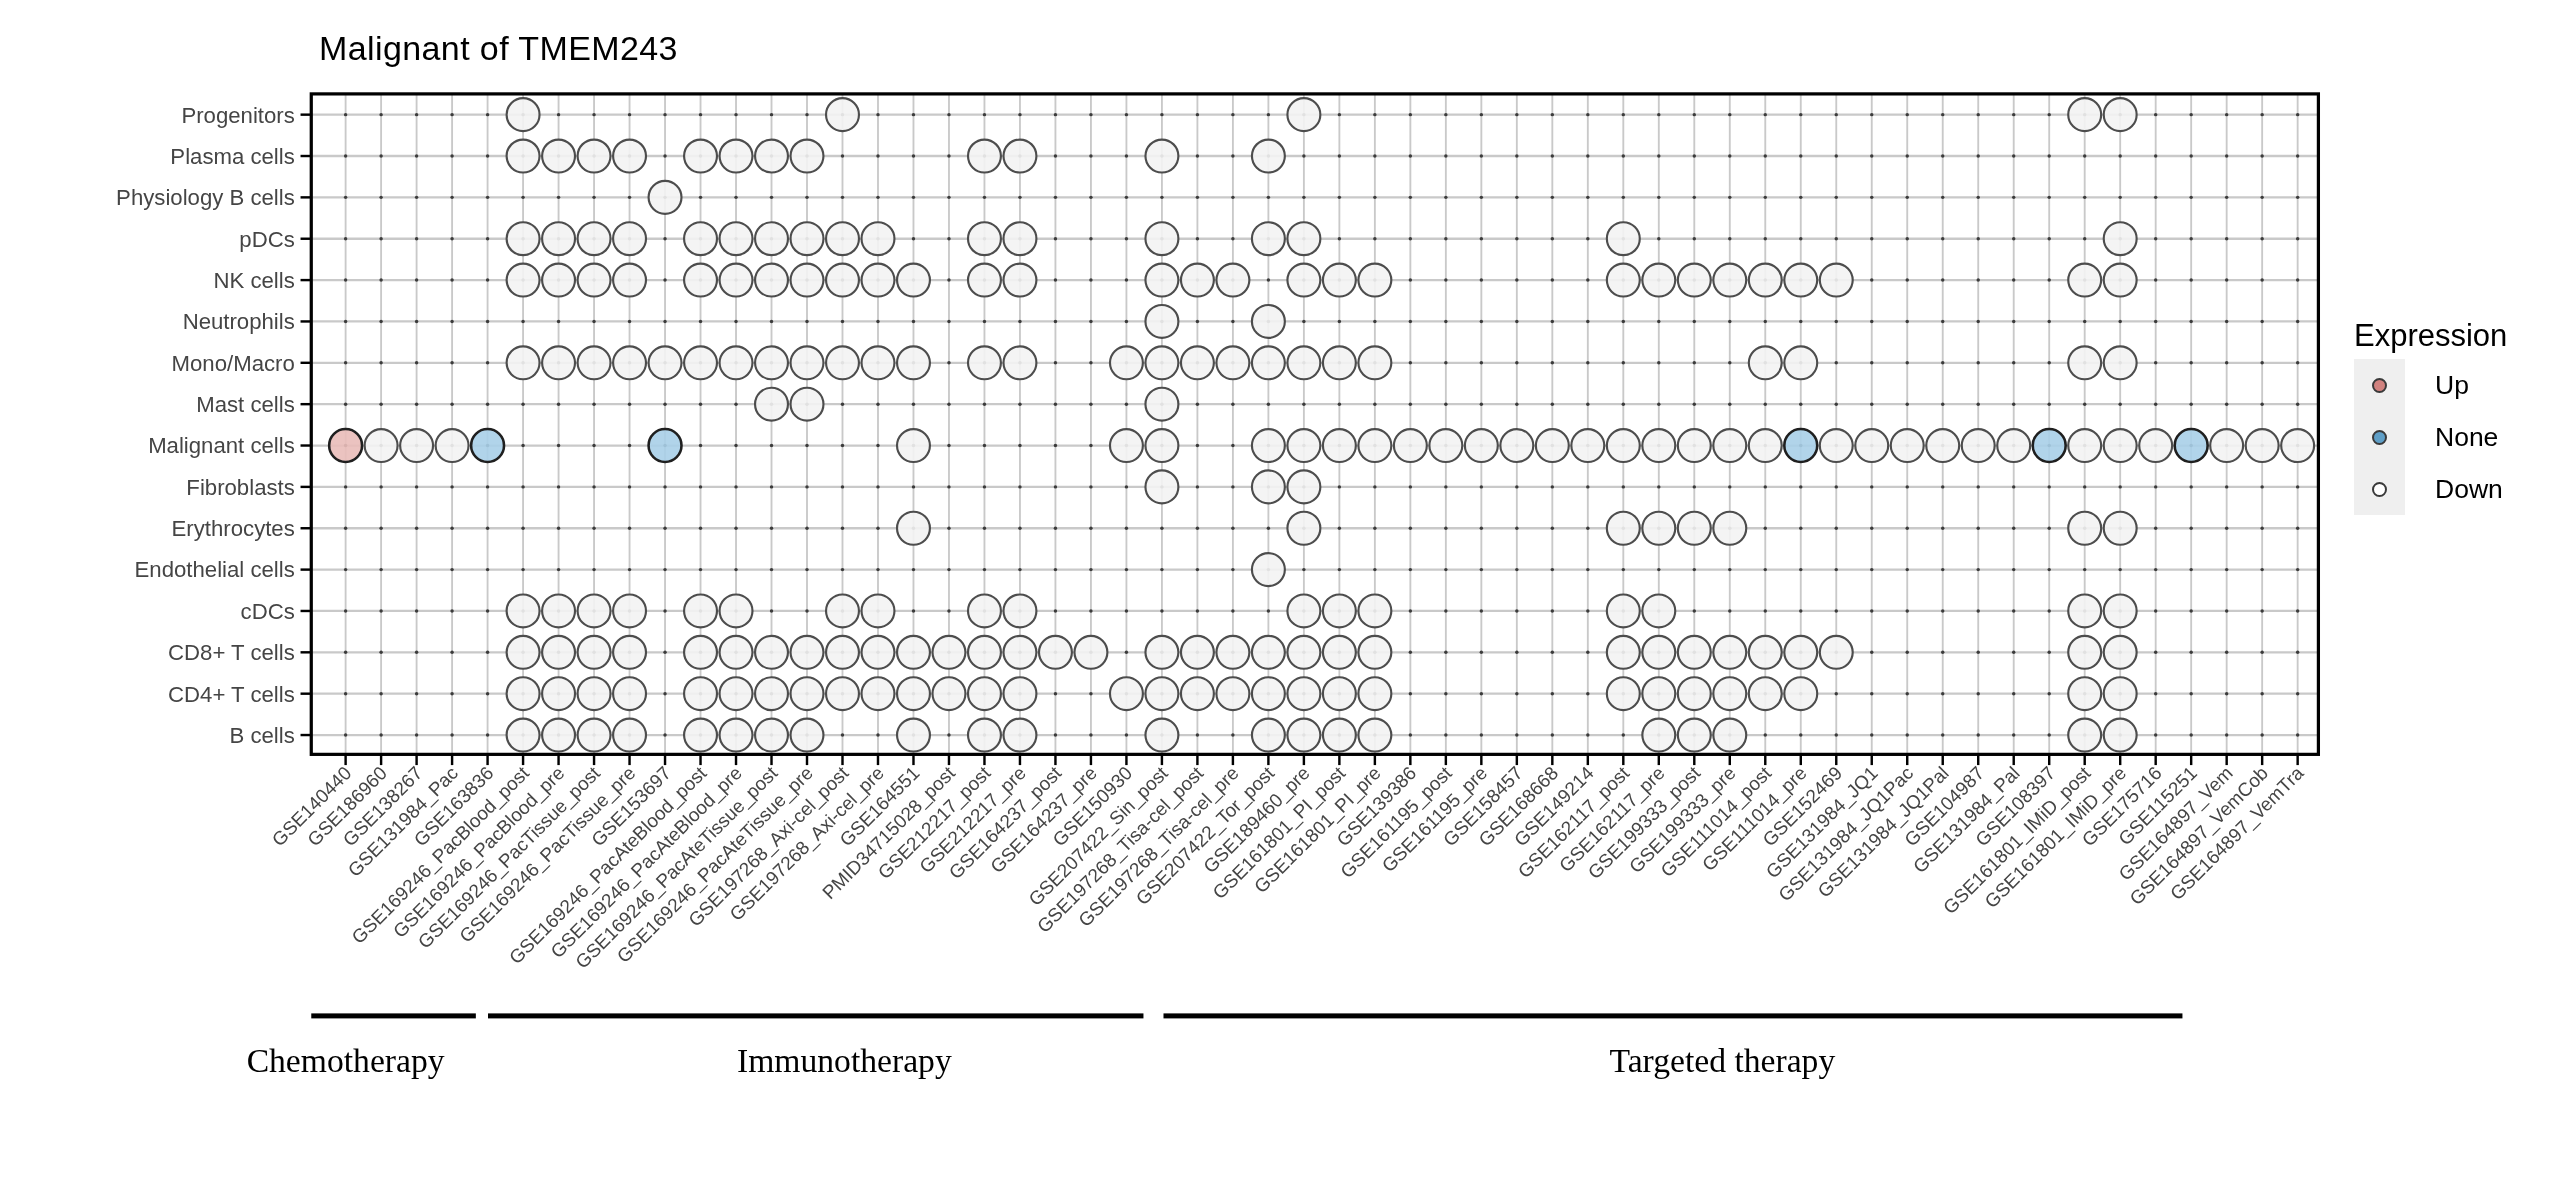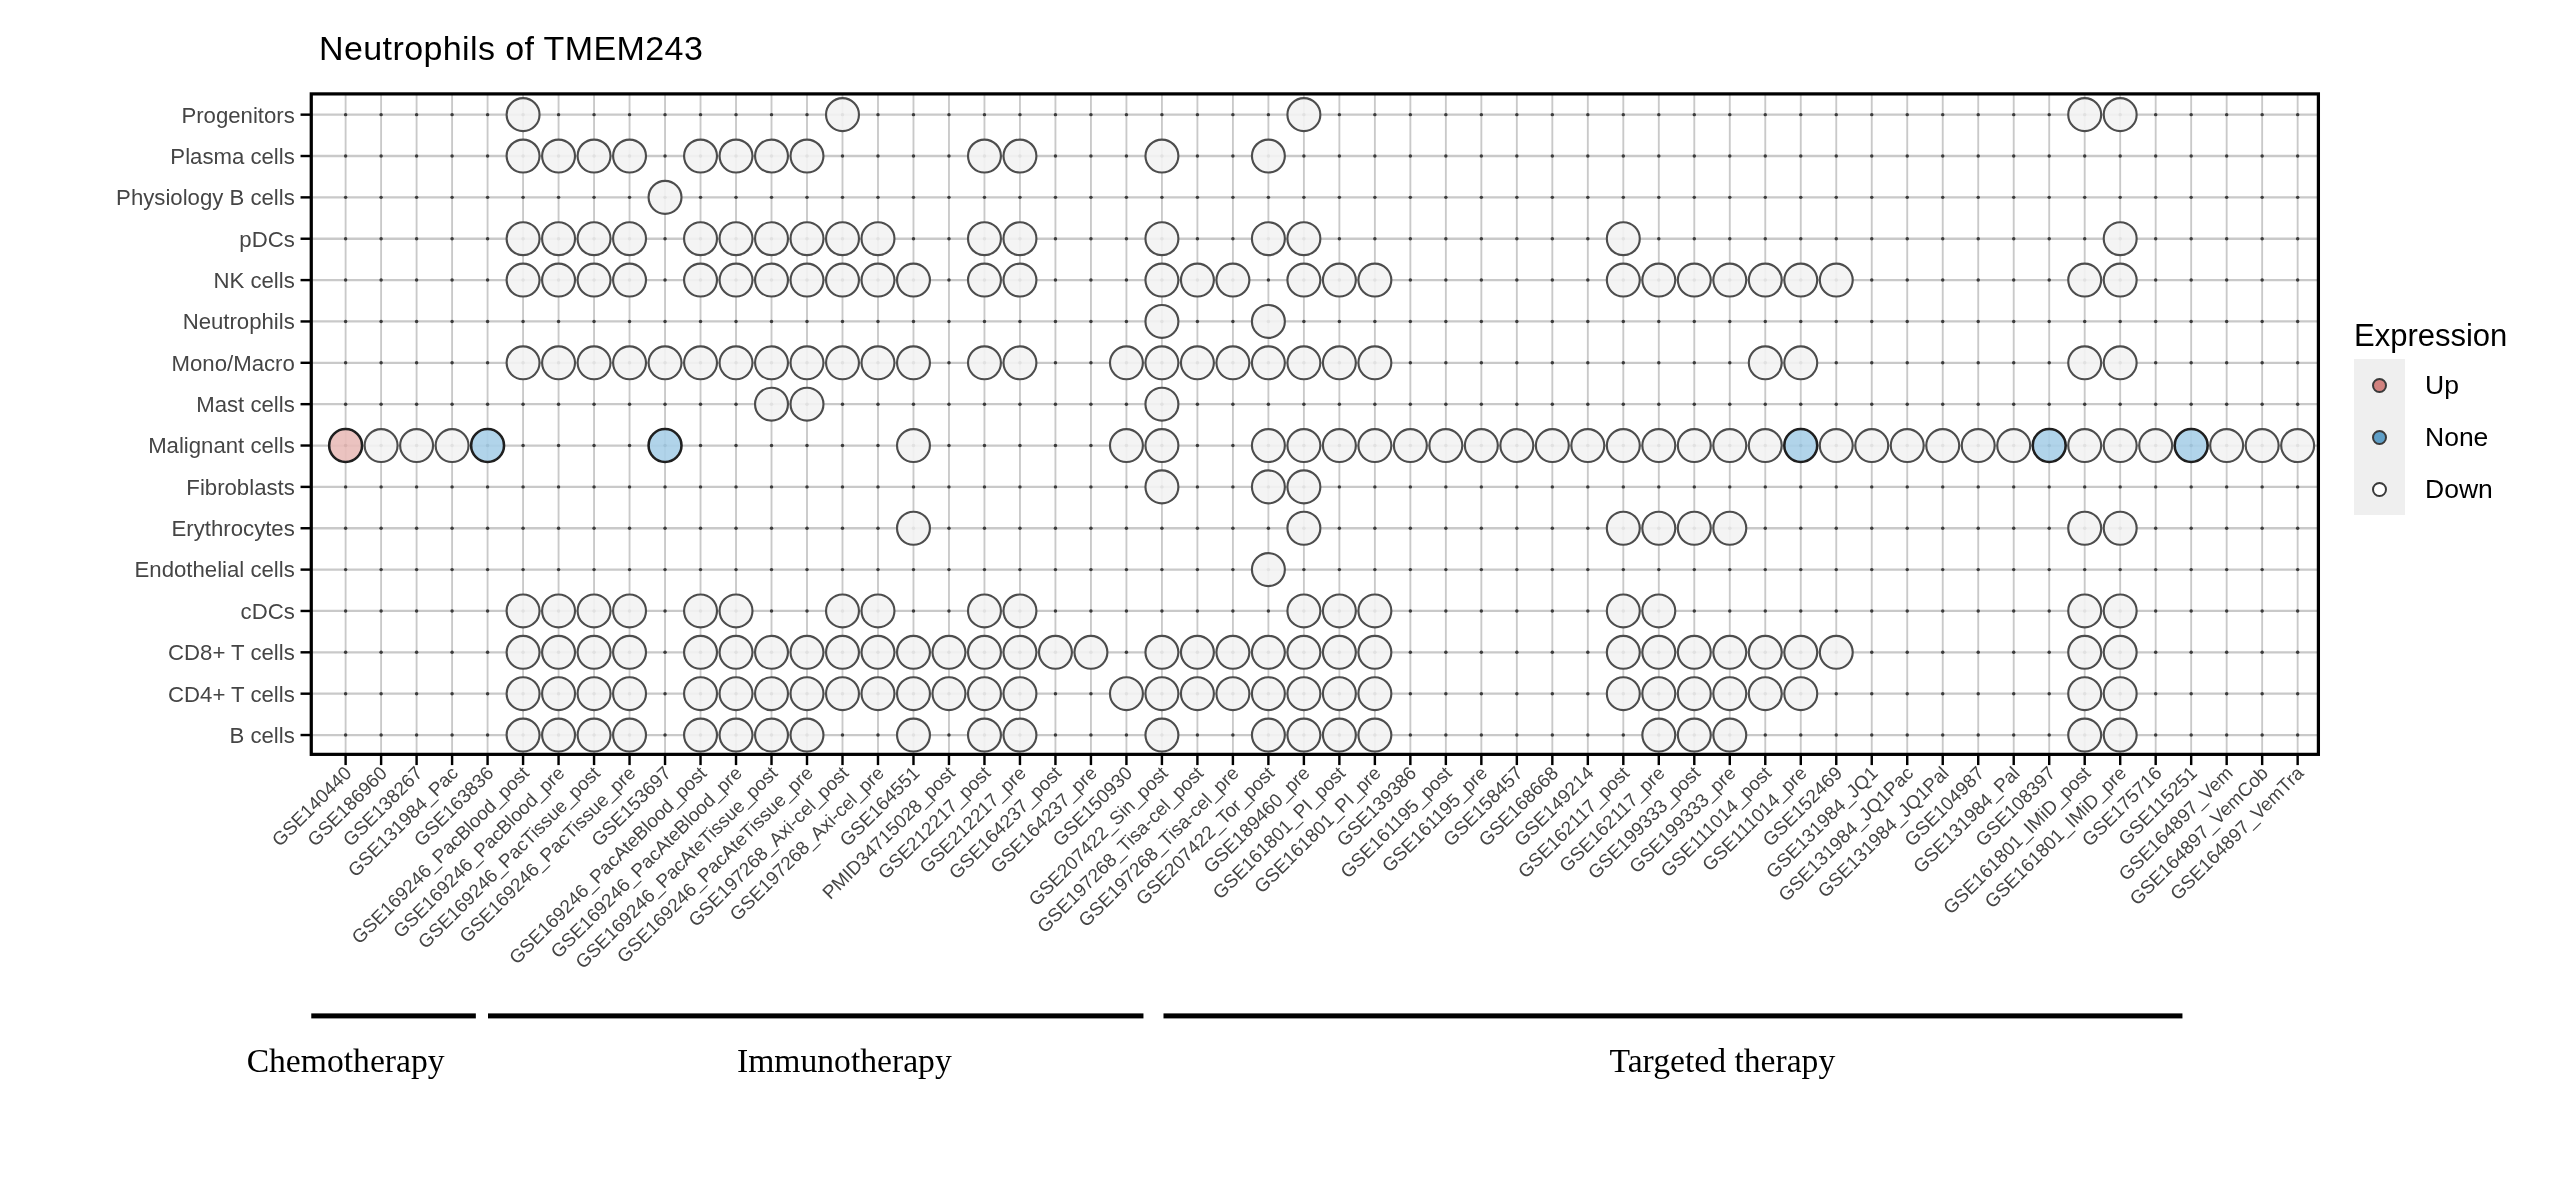--- a/index.html
+++ b/index.html
@@ -6,21 +6,21 @@
   .stage{position:relative;width:2576px;height:1181px;background:#ffffff;overflow:hidden;
          font-family:"Liberation Sans", sans-serif;}
   .chart-title{position:absolute;left:319px;top:29px;font-size:34px;color:#000;letter-spacing:0.4px;}
   svg.plot{position:absolute;left:0;top:0;}
   .legend{position:absolute;left:2354px;top:318px;}
   .legend-title{font-size:31px;color:#000;margin-bottom:5px;}
   .legend-keys{display:flex;flex-direction:column;}
   .legend-row{display:flex;align-items:center;height:52px;}
   .legend-swatch{width:51px;height:52px;background:#efefef;display:flex;align-items:center;justify-content:center;}
   .legend-dot{width:15px;height:15px;border-radius:50%;border:2.1px solid #3a3a3a;box-sizing:border-box;}
-  .legend-label{margin-left:20px;font-size:26.5px;color:#000;}
+  .legend-label{margin-left:30px;font-size:26.5px;color:#000;}
 </style>
 </head>
 <body>
 
 <div class="stage">
   <svg id="plot" class="plot" width="2576" height="1181" viewBox="0 0 3600 1650">
       <g>
         <line x1="483" x2="483" y1="131" y2="1054" stroke="#c9c9c9" stroke-width="2.6"></line>
         <line x1="532.6" x2="532.6" y1="131" y2="1054" stroke="#c9c9c9" stroke-width="2.6"></line>
         <line x1="582.2" x2="582.2" y1="131" y2="1054" stroke="#c9c9c9" stroke-width="2.6"></line>
@@ -1391,21 +1391,21 @@
       <g>
         <rect x="435" y="1416" width="230" height="7" fill="#000"></rect>
         <text x="483" y="1498" text-anchor="middle" font-size="47" fill="#000" font-family="&quot;Liberation Serif&quot;, serif">Chemotherapy</text>
         <rect x="682" y="1416" width="916" height="7" fill="#000"></rect>
         <text x="1180" y="1498" text-anchor="middle" font-size="47" fill="#000" font-family="&quot;Liberation Serif&quot;, serif">Immunotherapy</text>
         <rect x="1626" y="1416" width="1424" height="7" fill="#000"></rect>
         <text x="2407" y="1498" text-anchor="middle" font-size="47" fill="#000" font-family="&quot;Liberation Serif&quot;, serif">Targeted therapy</text>
       </g>
     </svg>
 
-  <div class="chart-title">Neutrophils of TMEM243</div>
+  <div class="chart-title">Malignant of TMEM243</div>
 
   <div class="legend">
     <div class="legend-title">Expression</div>
     <div class="legend-keys">
       <div class="legend-row">
         <span class="legend-swatch">
           <span class="legend-dot" id="dot-up" style="background: rgb(209, 130, 127);"></span>
         </span>
         <span class="legend-label">Up</span>
       </div>

